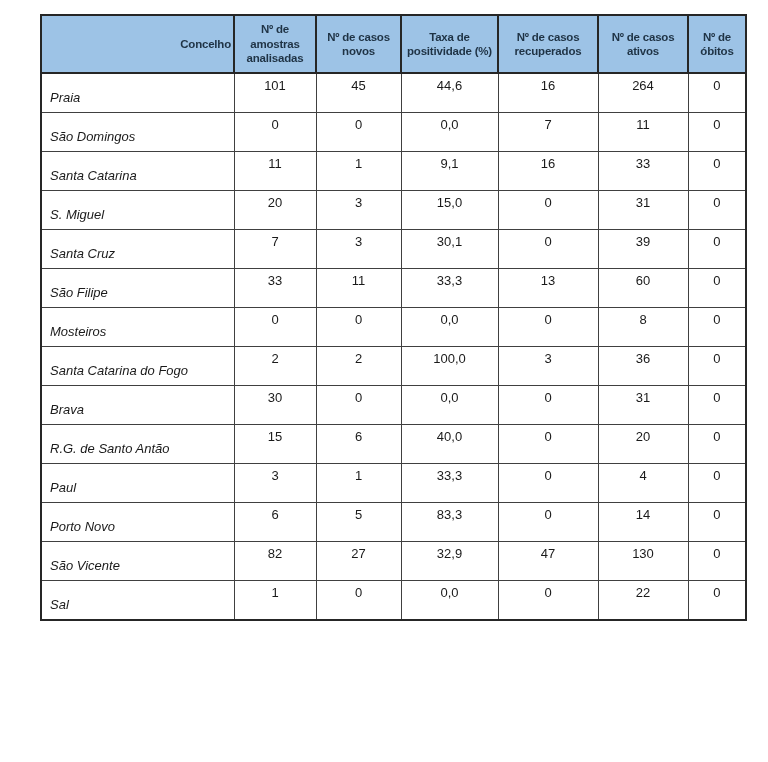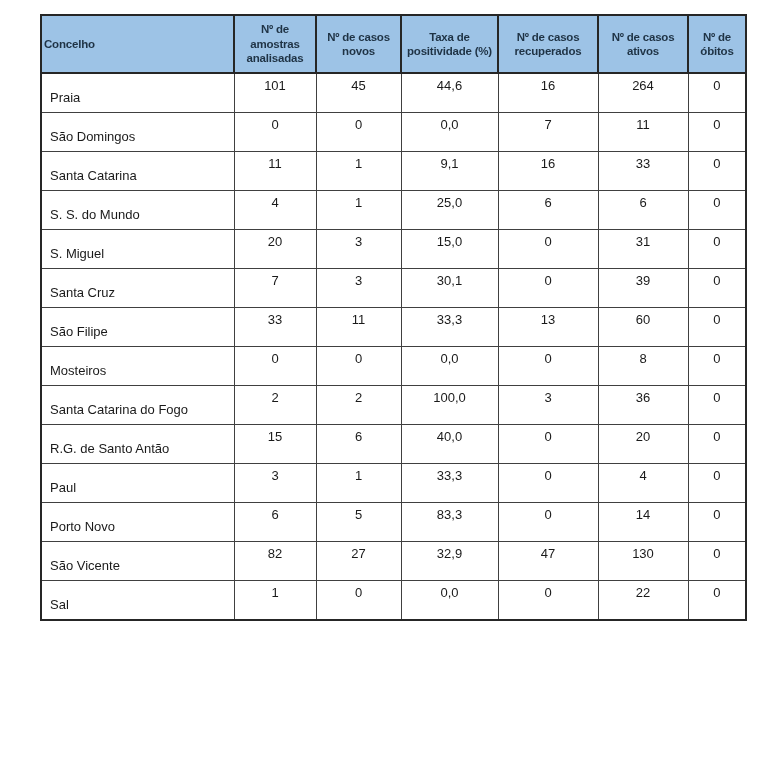--- a/index.html
+++ b/index.html
@@ -27,34 +27,35 @@
     font-size: 11.5px;
     letter-spacing: -0.2px;
     line-height: 1.25;
     text-align: center;
     vertical-align: middle;
     border: 2px solid var(--border-outer, #262626);
     height: 52px;
     padding: 2px 2px;
   }
   th.concelho-h {
-    text-align: left;
+    text-align: right;
   }
   td {
     border: 1px solid var(--border-inner, #404040);
     font-size: 13px;
     color: var(--body-text, #1A1A1A);
     height: 29px;
     overflow: hidden;
     white-space: nowrap;
   }
   td.name {
     text-align: left;
     vertical-align: bottom;
     padding: 2px 4px 7px 8px;
+    font-style: italic;
   }
   td.num {
     text-align: center;
     vertical-align: top;
     padding: 4px 2px 2px 2px;
   }
 </style>
 </head>
 <body>
 
@@ -102,29 +103,20 @@
         <tr>
           <td class="name">Santa Catarina</td>
           <td class="num">11</td>
           <td class="num">1</td>
           <td class="num">9,1</td>
           <td class="num">16</td>
           <td class="num">33</td>
           <td class="num">0</td>
         </tr>
         <tr>
-          <td class="name">S. S. do Mundo</td>
-          <td class="num">4</td>
-          <td class="num">1</td>
-          <td class="num">25,0</td>
-          <td class="num">6</td>
-          <td class="num">6</td>
-          <td class="num">0</td>
-        </tr>
-        <tr>
           <td class="name">S. Miguel</td>
           <td class="num">20</td>
           <td class="num">3</td>
           <td class="num">15,0</td>
           <td class="num">0</td>
           <td class="num">31</td>
           <td class="num">0</td>
         </tr>
         <tr>
           <td class="name">Santa Cruz</td>
@@ -156,20 +148,29 @@
         <tr>
           <td class="name">Santa Catarina do Fogo</td>
           <td class="num">2</td>
           <td class="num">2</td>
           <td class="num">100,0</td>
           <td class="num">3</td>
           <td class="num">36</td>
           <td class="num">0</td>
         </tr>
         <tr>
+          <td class="name">Brava</td>
+          <td class="num">30</td>
+          <td class="num">0</td>
+          <td class="num">0,0</td>
+          <td class="num">0</td>
+          <td class="num">31</td>
+          <td class="num">0</td>
+        </tr>
+        <tr>
           <td class="name">R.G. de Santo Antão</td>
           <td class="num">15</td>
           <td class="num">6</td>
           <td class="num">40,0</td>
           <td class="num">0</td>
           <td class="num">20</td>
           <td class="num">0</td>
         </tr>
         <tr>
           <td class="name">Paul</td>

